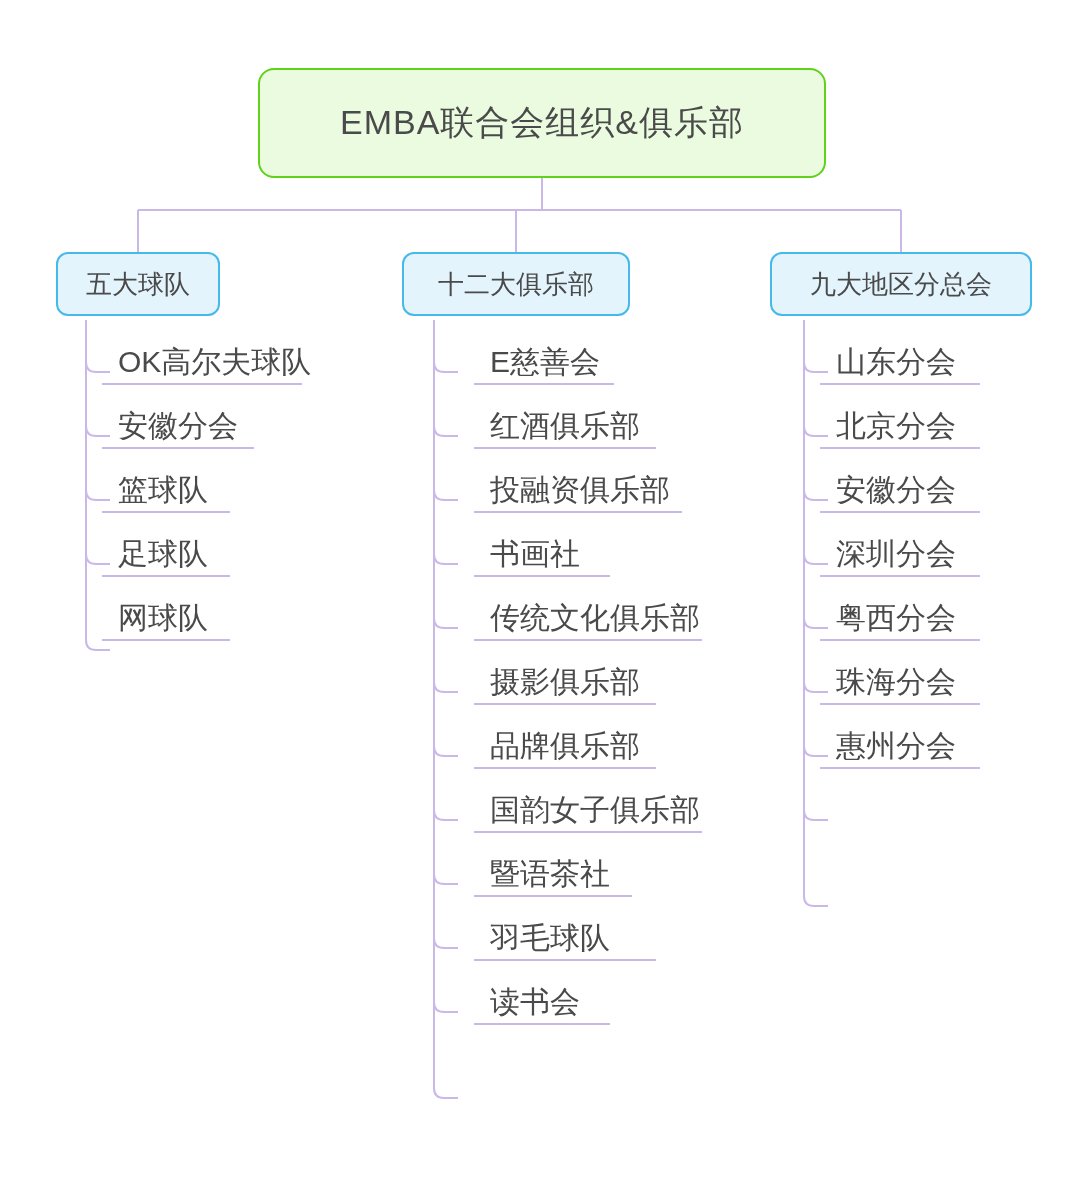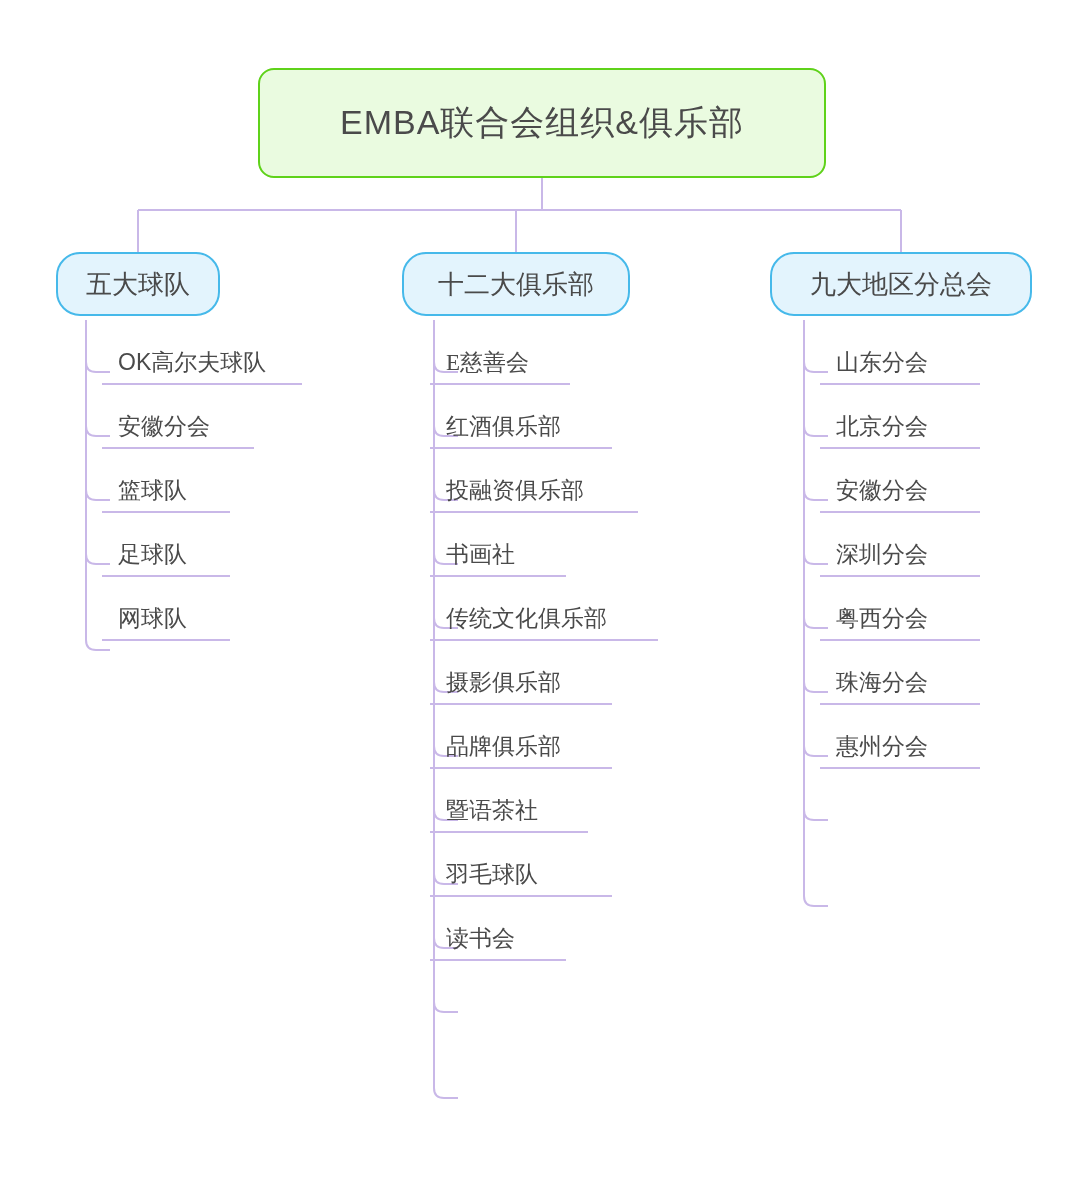--- a/index.html
+++ b/index.html
@@ -49,48 +49,48 @@
     font-size: 34px;
     color: #4a4a4a;
     letter-spacing: 1px;
   }
 
   
   .branch-node {
     position: absolute;
     box-sizing: border-box;
     border: 2px solid #46b9ea;
-    border-radius: 24px;
+    border-radius: 12px;
     background: #e3f4fd;
     display: flex;
     align-items: center;
     justify-content: center;
     height: 64px;
     font-size: 26px;
     color: #4a4a4a;
   }
   .branch-1 { left: 56px;  top: 252px; width: 164px; }
   .branch-2 { left: 402px; top: 252px; width: 228px; }
   .branch-3 { left: 770px; top: 252px; width: 262px; }
 
   
   .leaf-col {
     position: absolute;
   }
   .leaf-col-1 { left: 84px;  top: 330px; }
-  .leaf-col-2 { left: 412px; top: 330px; font-family: Liberation Serif, serif; }
+  .leaf-col-2 { left: 456px; top: 330px; }
   .leaf-col-3 { left: 802px; top: 330px; }
 
   .leaf-item {
     position: relative;
     height: 64px;
     display: flex;
     align-items: center;
     padding-left: 34px;
-    font-size: 23px;
+    font-size: 30px;
     color: #4a4a4a;
     white-space: nowrap;
     box-sizing: border-box;
   }
   
   .leaf-item .leaf-underline {
     position: absolute;
     left: 18px;
     bottom: 9px;
     height: 2px;
@@ -207,20 +207,24 @@
     </div>
     <div class="leaf-item">
       <span class="leaf-label">摄影俱乐部</span>
       <span class="leaf-underline" style="width:182px"></span>
     </div>
     <div class="leaf-item">
       <span class="leaf-label">品牌俱乐部</span>
       <span class="leaf-underline" style="width:182px"></span>
     </div>
     <div class="leaf-item">
+      <span class="leaf-label">国韵女子俱乐部</span>
+      <span class="leaf-underline" style="width:228px"></span>
+    </div>
+    <div class="leaf-item">
       <span class="leaf-label">暨语茶社</span>
       <span class="leaf-underline" style="width:158px"></span>
     </div>
     <div class="leaf-item">
       <span class="leaf-label">羽毛球队</span>
       <span class="leaf-underline" style="width:182px"></span>
     </div>
     <div class="leaf-item">
       <span class="leaf-label">读书会</span>
       <span class="leaf-underline" style="width:136px"></span>

